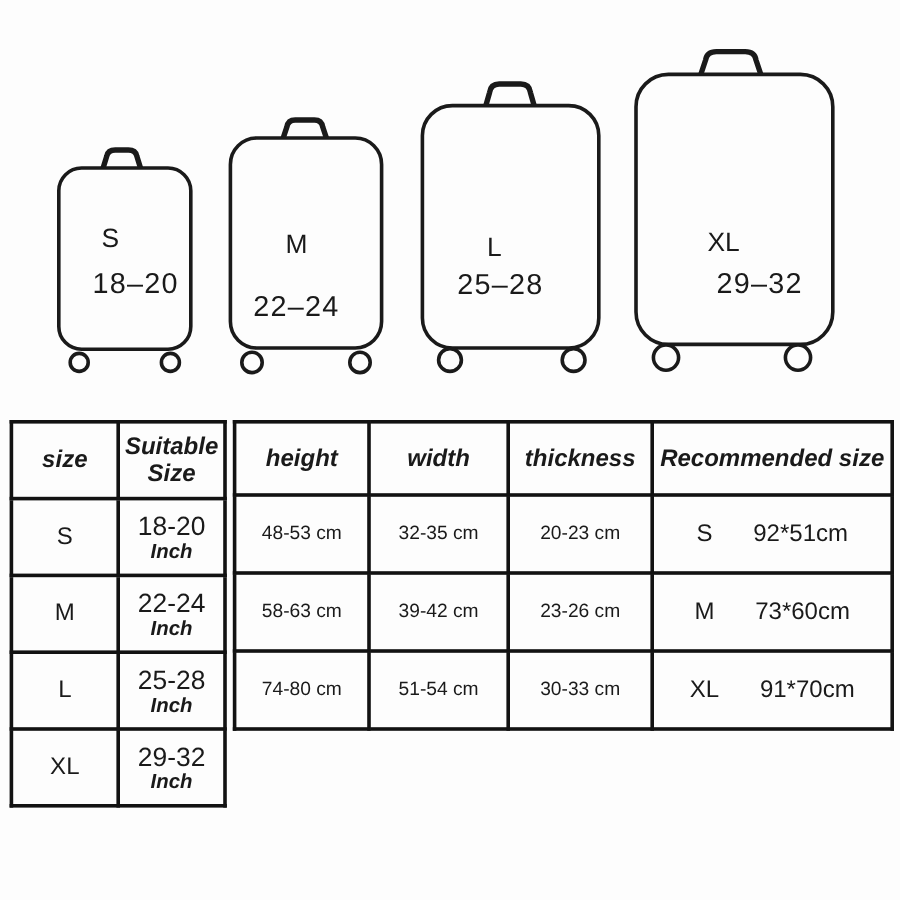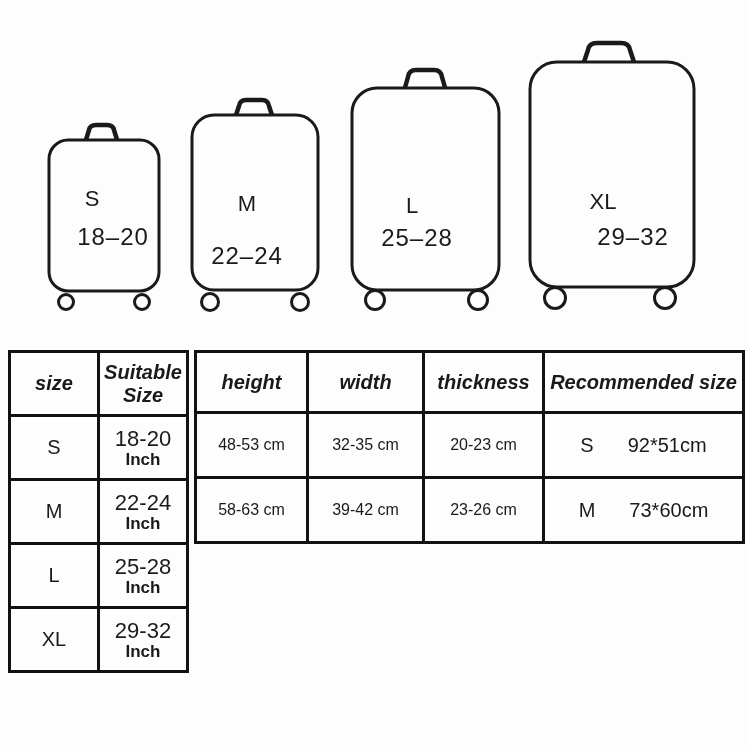--- a/index.html
+++ b/index.html
@@ -26,21 +26,21 @@
     padding:0; overflow:hidden;
   }
   .hdr { font-weight:bold; font-style:italic; line-height:1.12; }
 
   .left-tbl  { left:8px;  top:350px; width:178px; }
   .left-tbl  tr.h { height:64px; }
   .left-tbl  tr.r { height:64px; }
   .left-tbl  .hdr { font-size:20px; }
   .size-letter { font-size:20px; }
   .range-num { font-size:22px; line-height:1.05; }
-  .inch { font-size:17px; font-weight:bold; line-height:1; margin-top:0px; }
+  .inch { font-size:17px; font-weight:bold; font-style:italic; line-height:1; margin-top:0px; }
 
   .right-tbl { left:194px; top:350px; width:548px; }
   .right-tbl tr.h { height:61px; }
   .right-tbl tr.r { height:65px; }
   .right-tbl .hdr { font-size:20px; }
   .cell { font-size:16px; }
   .rec { display:flex; justify-content:center; align-items:center; gap:34px; font-size:20px; }
 </style>
 </head>
 <body>
@@ -154,16 +154,27 @@
         <td class="cell">58-63 cm</td>
         <td class="cell">39-42 cm</td>
         <td class="cell">23-26 cm</td>
         <td>
           <div class="rec">
             <span>M</span>
             <span>73*60cm</span>
           </div>
         </td>
       </tr>
+      <tr class="r">
+        <td class="cell">74-80 cm</td>
+        <td class="cell">51-54 cm</td>
+        <td class="cell">30-33 cm</td>
+        <td>
+          <div class="rec">
+            <span>XL</span>
+            <span>91*70cm</span>
+          </div>
+        </td>
+      </tr>
     </tbody>
   </table>
 
 </div>
 
 </body></html>

